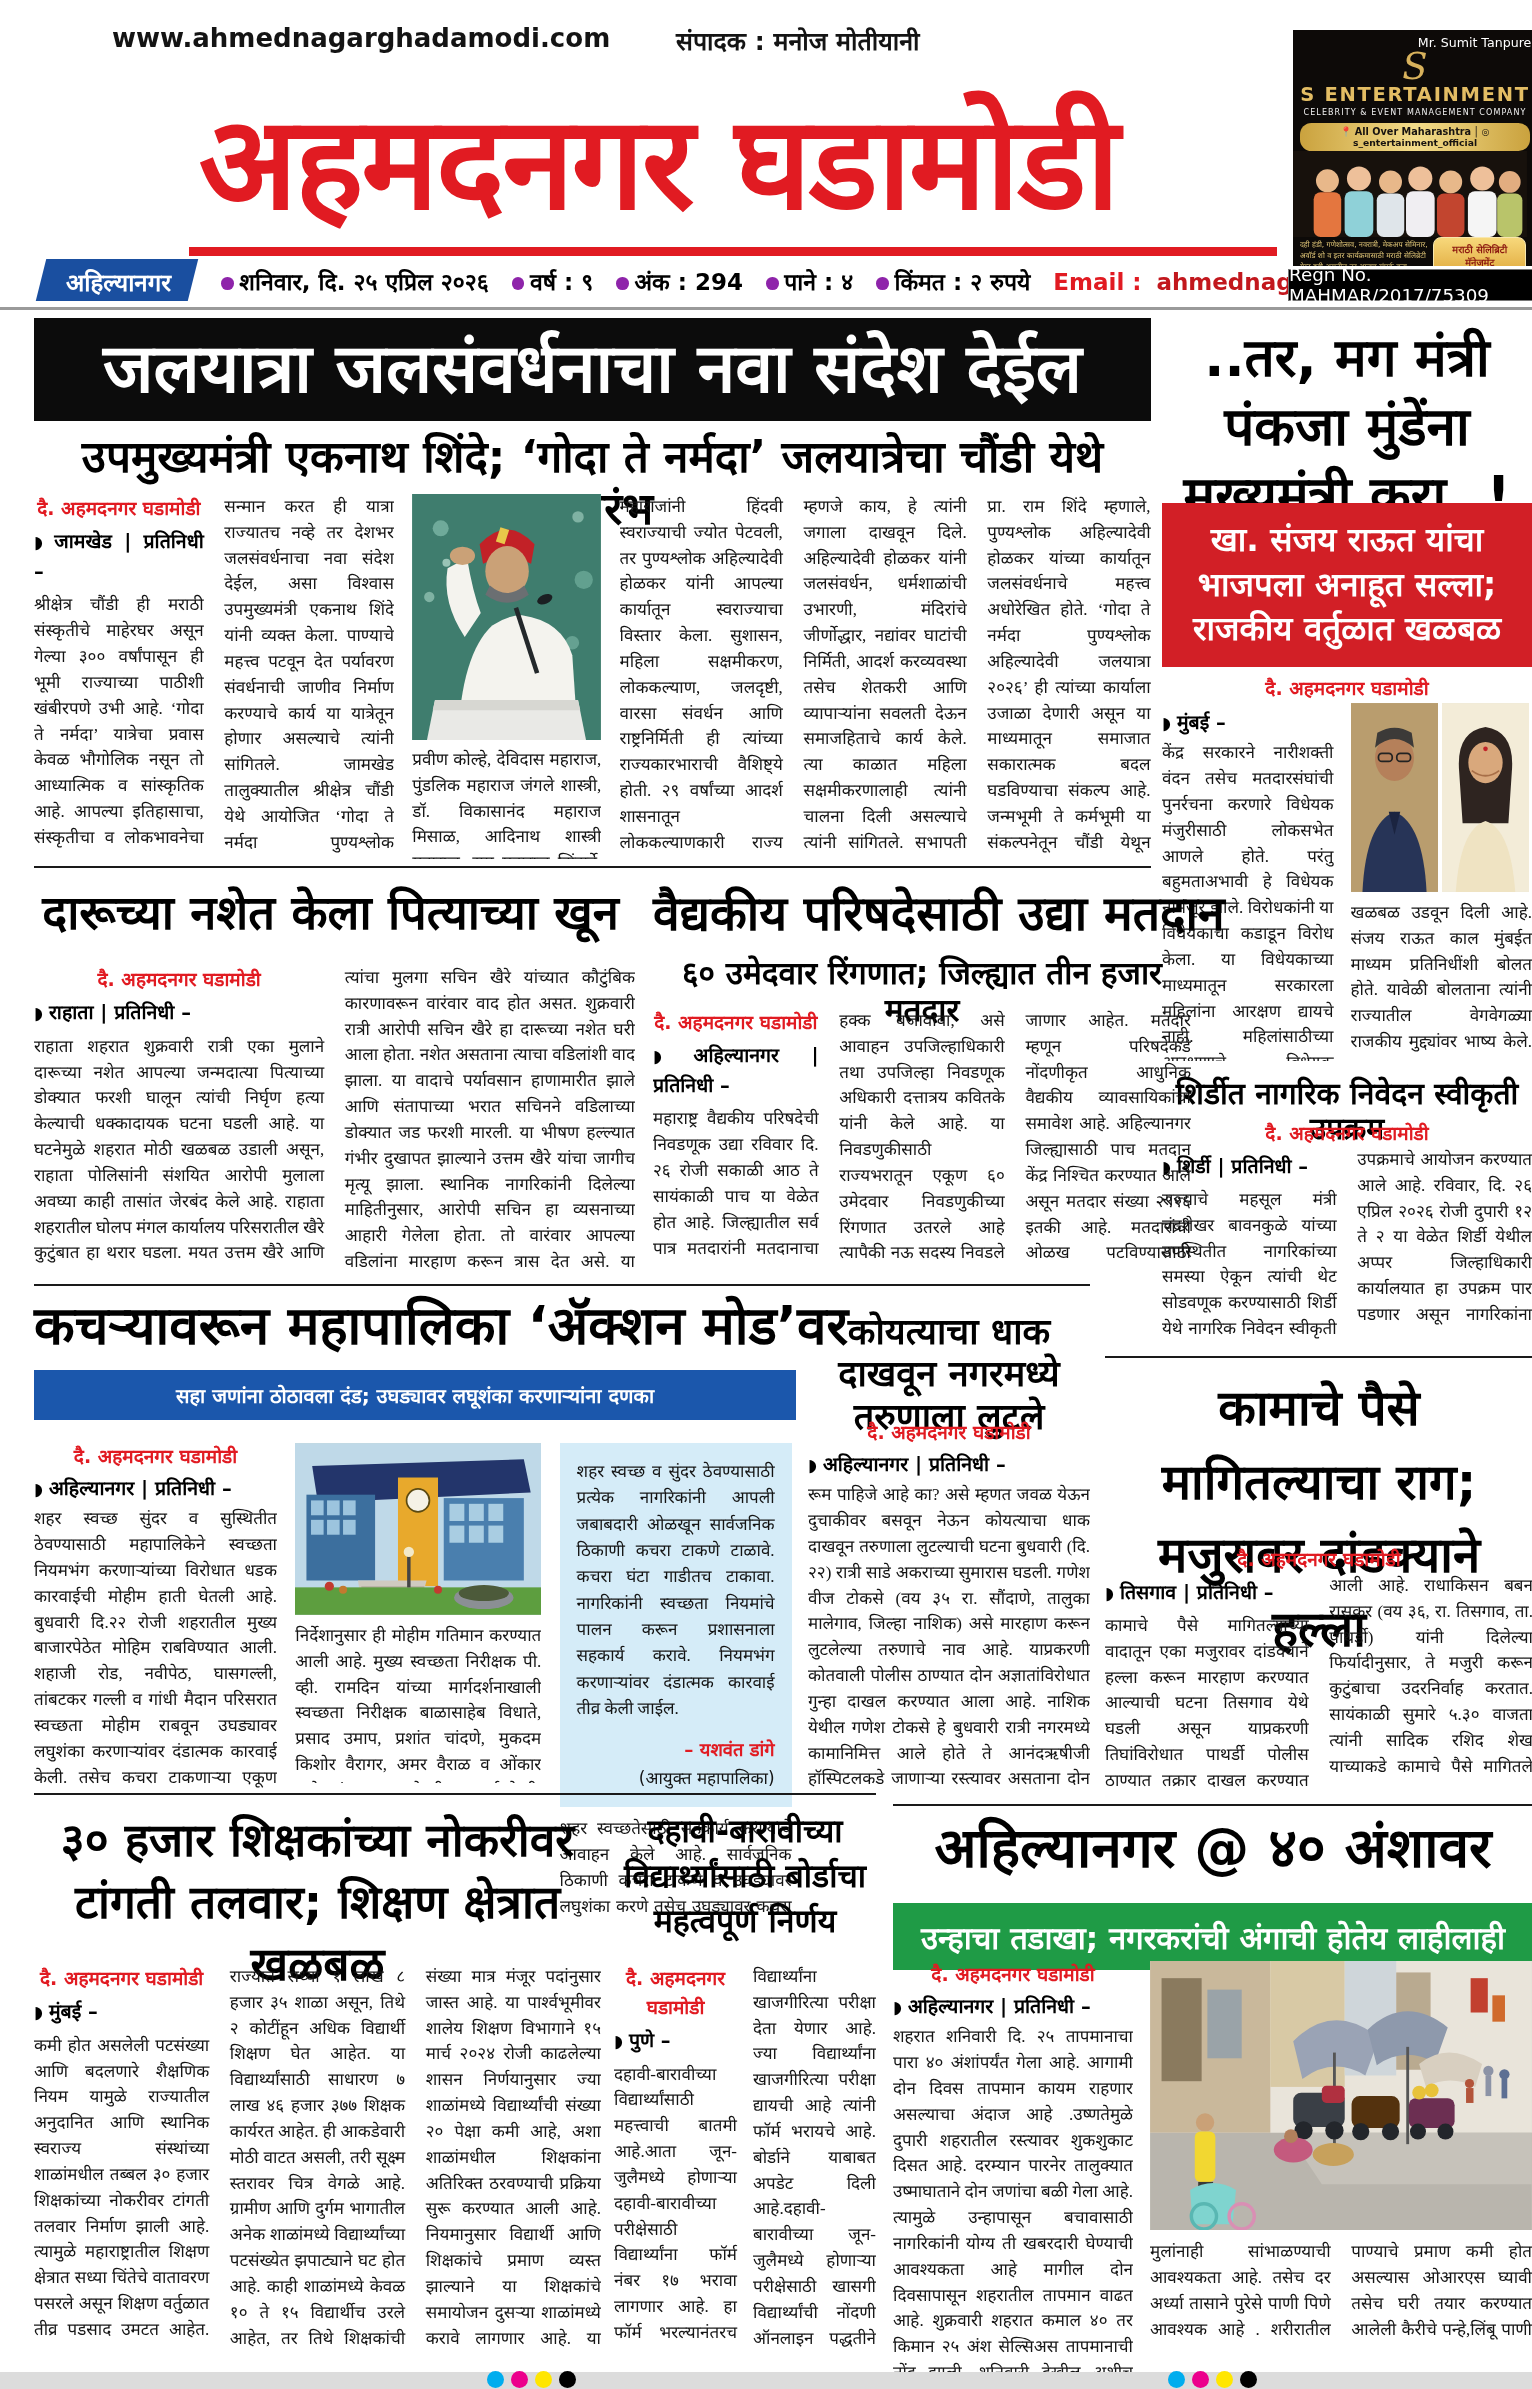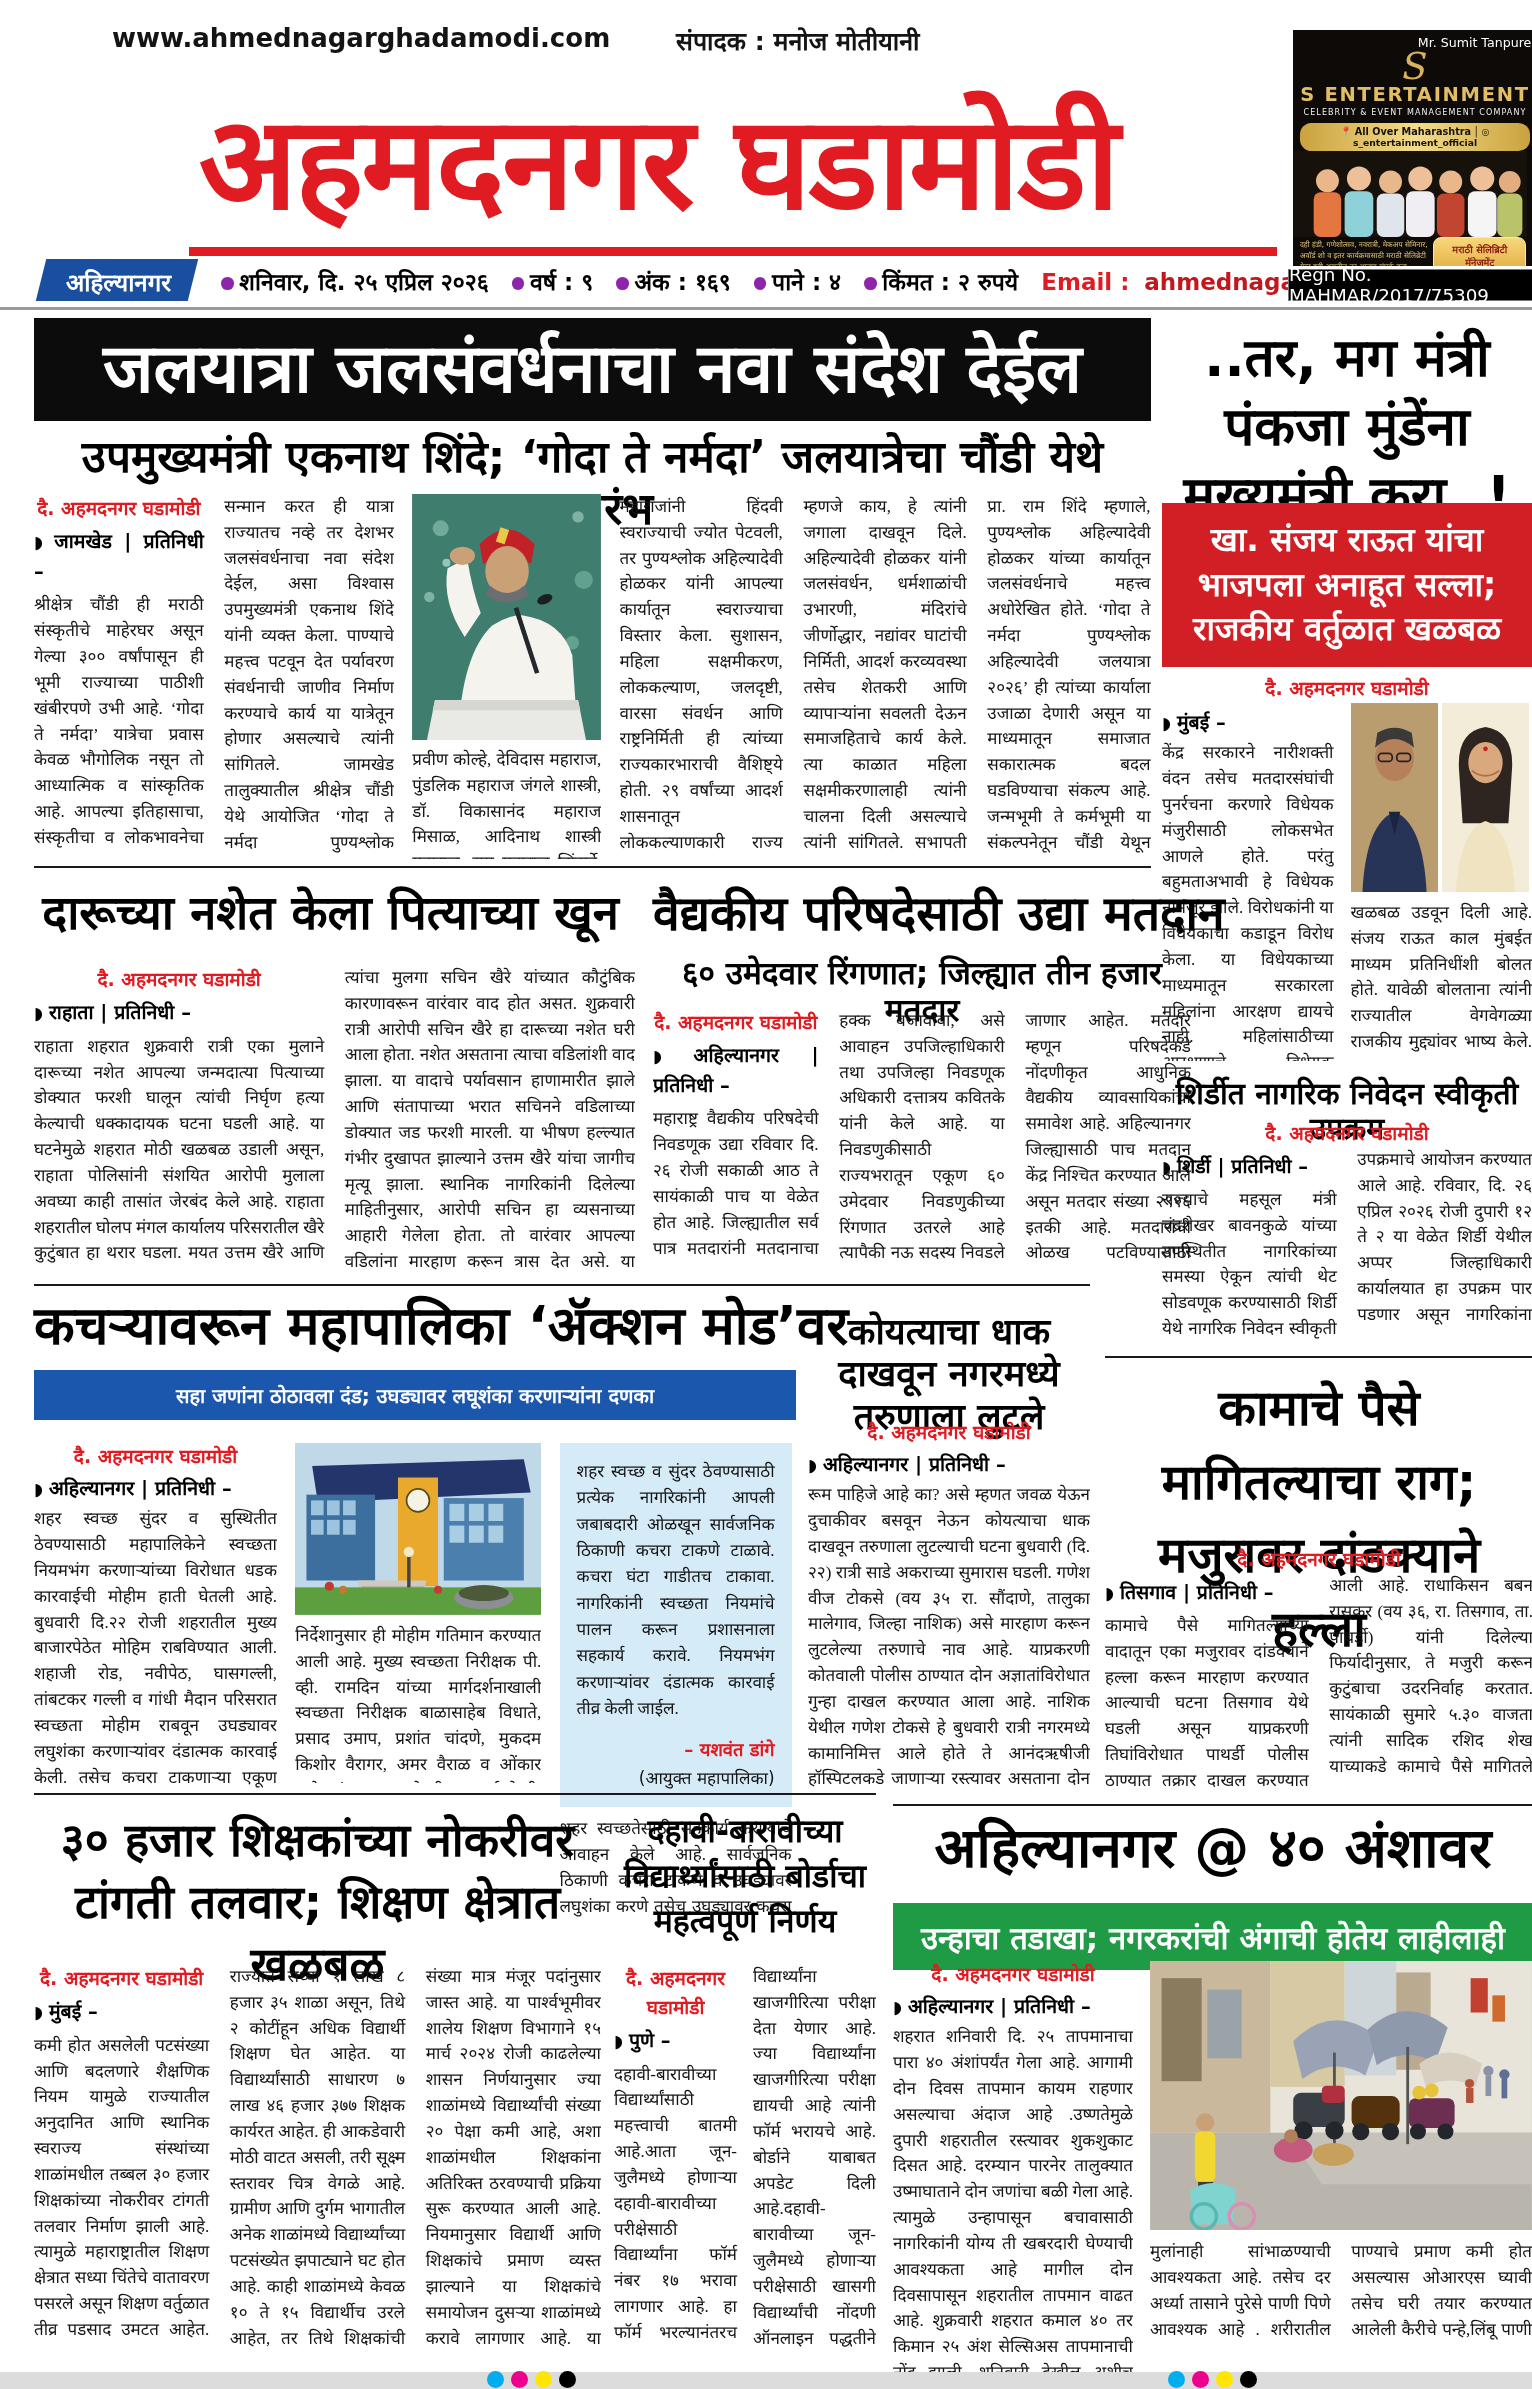--- a/index.html
+++ b/index.html
@@ -40,21 +40,21 @@
 <div class="abs" style="left:34px;top:69px;width:1248px;height:178px;display:flex;align-items:center;justify-content:center;">
   <div class="sans" style="font-size:129px;font-weight:800;color:#e11b22;letter-spacing:-2.3px;white-space:nowrap;">अहमदनगर घडामोडी</div>
 </div>
 <div class="abs" style="left:189px;top:247px;width:1088px;height:9.2px;background:#e11b22;"></div>
 
 <div class="abs" style="left:41px;top:259px;width:152px;height:42px;background:#1a4fa0;transform:skewX(-14deg);"></div>
 <div class="abs sans" style="left:50px;top:265px;width:137px;color:#fff;font-weight:bold;font-size:24px;text-align:center;">अहिल्यानगर</div>
 <div class="abs dstrip" style="left:206px;top:265px;">
   <span class="dot"></span><span>शनिवार, दि. २५ एप्रिल २०२६</span>
   <span class="dot"></span><span>वर्ष : ९</span>
-  <span class="dot"></span><span>अंक : १६९</span>
+  <span class="dot"></span><span>अंक : 294</span>
   <span class="dot"></span><span>पाने : ४</span>
   <span class="dot"></span><span>किंमत : २ रुपये</span>
   <span class="email-red" style="margin-left:15px;">Email :</span>
   <span class="email-val" style="margin-left:6.9px;">ahmednagar.ghadamodi@gmail.com</span>
 </div>
 <div class="abs" style="left:0;top:307px;width:1533px;height:2.9px;background:#9a9a9a;"></div>
 
 <div class="abs" style="left:1293px;top:30px;width:244px;height:236px;background:#0d0a08;overflow:hidden;">
   <div class="sans" style="color:#fff;font-size:12.6px;text-align:right;padding:4.6px 5.7px 0 0;">Mr. Sumit Tanpure</div>
   <div style="text-align:center;color:#d8b25c;font-family:'DejaVu Serif',serif;font-size:37px;font-style:italic;line-height:0.9;">S</div>

